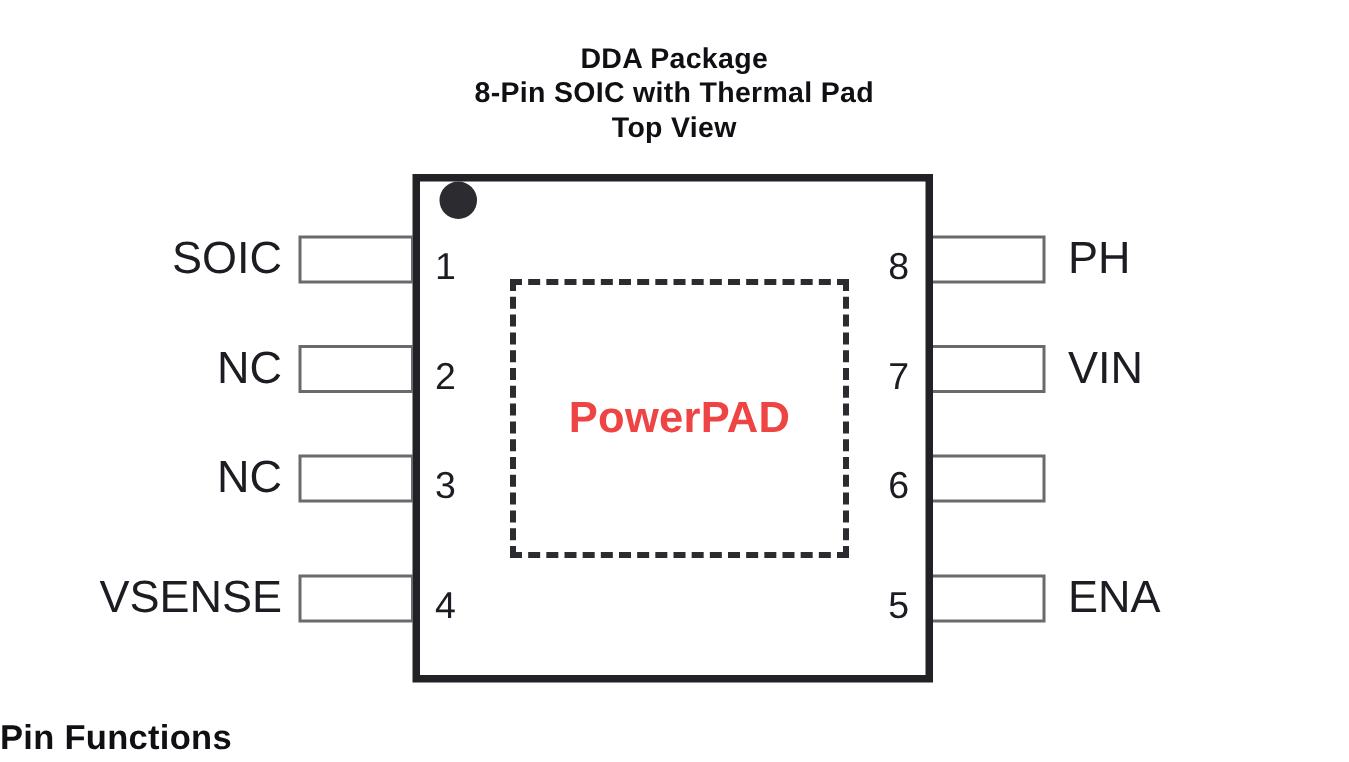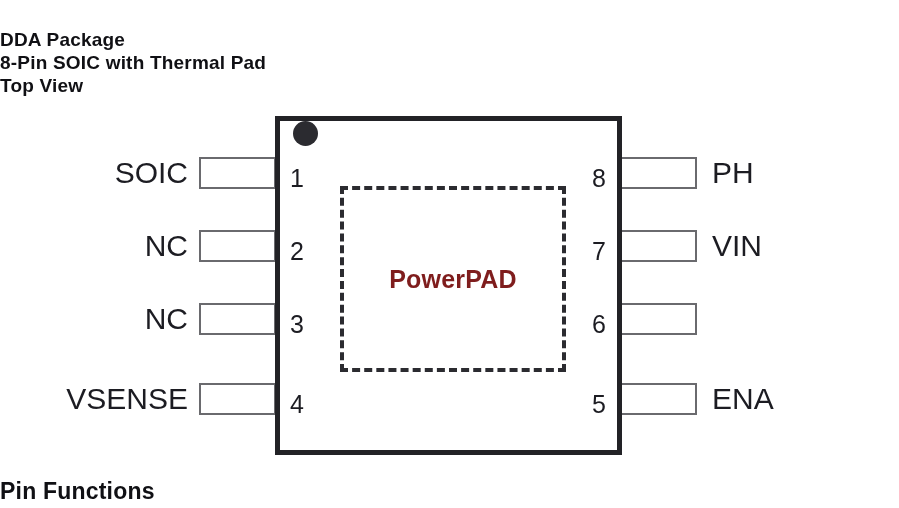--- a/index.html
+++ b/index.html
@@ -18,21 +18,21 @@
     background: #ffffff;
     overflow: hidden;
   }
 
   
   .title-block {
     position: absolute;
     left: 0;
     top: 28px;
     width: 899px;
-    text-align: left;
+    text-align: center;
     line-height: 23px;
   }
   .title-line {
     font-size: 19px;
     font-weight: bold;
     color: #101014;
     letter-spacing: 0.2px;
     white-space: nowrap;
   }
 
@@ -68,23 +68,23 @@
     width: 226px;
     height: 186px;
     box-sizing: border-box;
     border: 4px dashed #2b2b30;
     z-index: 4;
     display: flex;
     align-items: center;
     justify-content: center;
   }
   .powerpad-label {
-    font-size: 25px;
+    font-size: 29px;
     font-weight: bold;
-    color: #7f1d1d;
+    color: #ef4444;
     letter-spacing: 0.2px;
   }
 
   
   .lead {
     position: absolute;
     width: 77px;
     height: 32px;
     box-sizing: border-box;
     border: 2px solid #6a6a6e;

